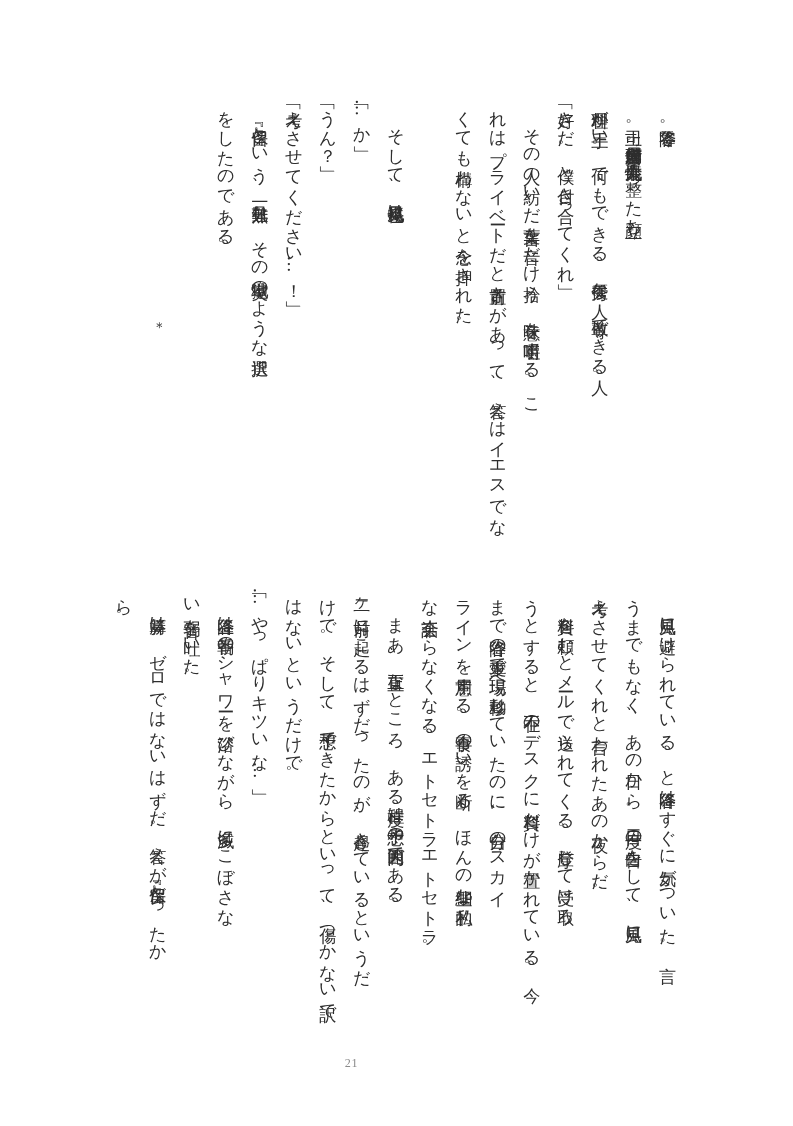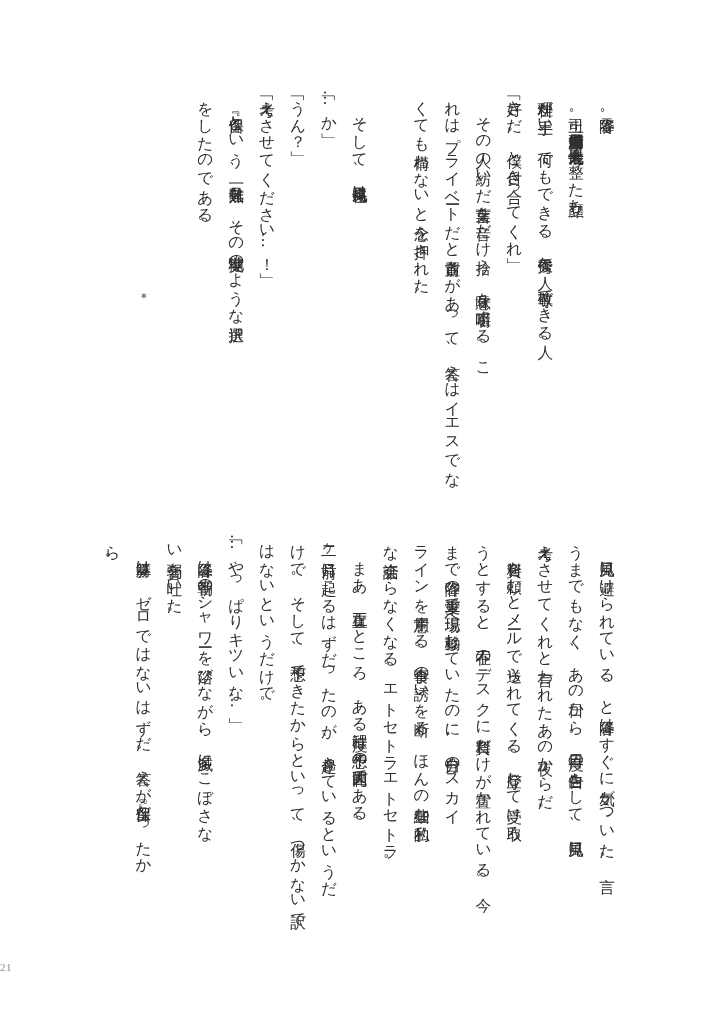--- a/index.html
+++ b/index.html
@@ -55,21 +55,21 @@
       font-size: 13px;
       line-height: 20px;
       color: #3a3a3a;
       text-align: center;
     }
     .page-number {
       position: absolute;
       left: 0;
       top: 959px;
       width: 639px;
-      text-align: left;
+      text-align: center;
       font-family: "Liberation Serif", "DejaVu Serif", serif;
       font-size: 11px;
       line-height: 16px;
       color: #8a8a8a;
       letter-spacing: 0.5px;
     }
   </style>
 </head>
 <body>
 

